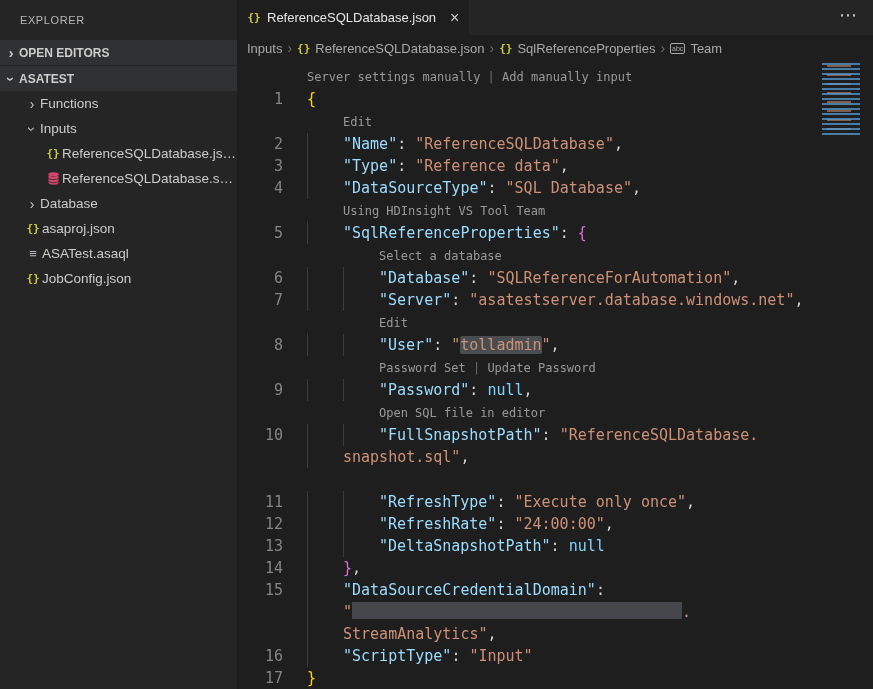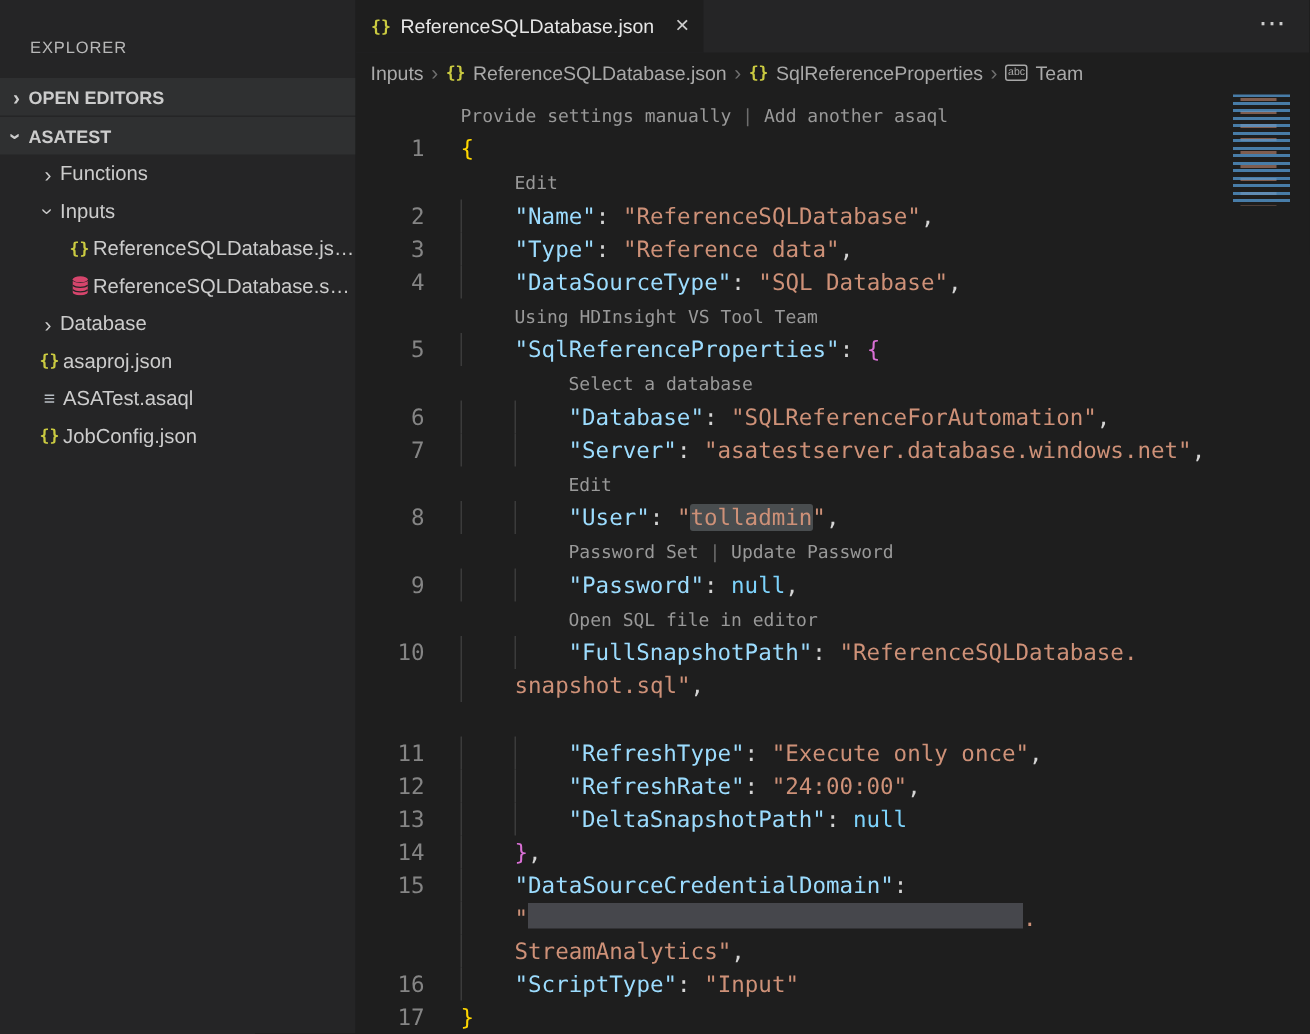--- a/index.html
+++ b/index.html
@@ -2,21 +2,21 @@
 <html><head>
 <meta charset="utf-8">
 <style>
   * { margin:0; padding:0; box-sizing:border-box; }
   html,body { width:873px; height:689px; overflow:hidden; }
   body { background:#1e1e1e; font-family:"Liberation Sans",sans-serif; }
   .app { display:flex; width:873px; height:689px; }
 
   
   .sidebar { width:237px; min-width:237px; background:#252526; color:#cccccc; height:100%; }
-  .sidebar-title { height:40px; line-height:40px; padding-left:20px; font-size:11px; color:#b8b8b8; letter-spacing:0.6px;margin-top:12px; }
+  .sidebar-title { height:40px; line-height:40px; padding-left:20px; font-size:11px; color:#b8b8b8; letter-spacing:0.6px; }
   .section-header { height:25px; display:flex; align-items:center; background:#2f3031; font-weight:bold; font-size:12px; padding-left:3px; cursor:pointer; color:#cccccc; }
   .section-header + .section-header { margin-top:1px; }
   .chev { width:16px; min-width:16px; text-align:center; font-size:14px; color:#cccccc; display:inline-block; }
   .chev.expanded { transform:rotate(90deg); }
   .tree-item { height:25px; display:flex; align-items:center; font-size:13.5px; color:#cccccc; cursor:pointer; white-space:nowrap; overflow:hidden; }
   .tree-label { overflow:hidden; text-overflow:ellipsis; }
   .icon-json { color:#cbcb41; font-family:"DejaVu Sans Mono",monospace; font-size:11px; font-weight:bold; width:18px; min-width:18px; text-align:center; }
   .icon-db { width:18px; min-width:18px; display:inline-flex; justify-content:center; align-items:center; }
   .icon-asaql { color:#b7bdc3; width:18px; min-width:18px; text-align:center; font-size:13px; }
   .icon-abc { border:1px solid #a8a8a8; color:#a8a8a8; font-size:7px; line-height:9px; padding:0 1px; border-radius:2px; display:inline-block; }
@@ -151,21 +151,21 @@
           <span class="icon-abc">abc</span>
           <span class="crumb-label">Team</span>
         </span>
       </div>
 
     <div class="code-wrap">
       <div class="minimap"></div>
       <div class="code-area">
           <div class="row lens-row">
             <div class="gutter"></div>
-            <div class="code" style="padding-left: 0px;"><span class="lens-link">Provide settings manually</span><span class="lens-sep"> | </span><span class="lens-link">Add another asaql</span></div>
+            <div class="code" style="padding-left: 0px;"><span class="lens-link">Server settings manually</span><span class="lens-sep"> | </span><span class="lens-link">Add manually input</span></div>
           </div>
           <div class="row code-row">
             <div class="gutter">1</div>
             <div class="code"><span class="tok b1">{</span></div>
           </div>
           <div class="row lens-row">
             <div class="gutter"></div>
             <div class="code" style="padding-left: 36px;"><span class="lens-link">Edit</span></div>
           </div>
           <div class="row code-row">

